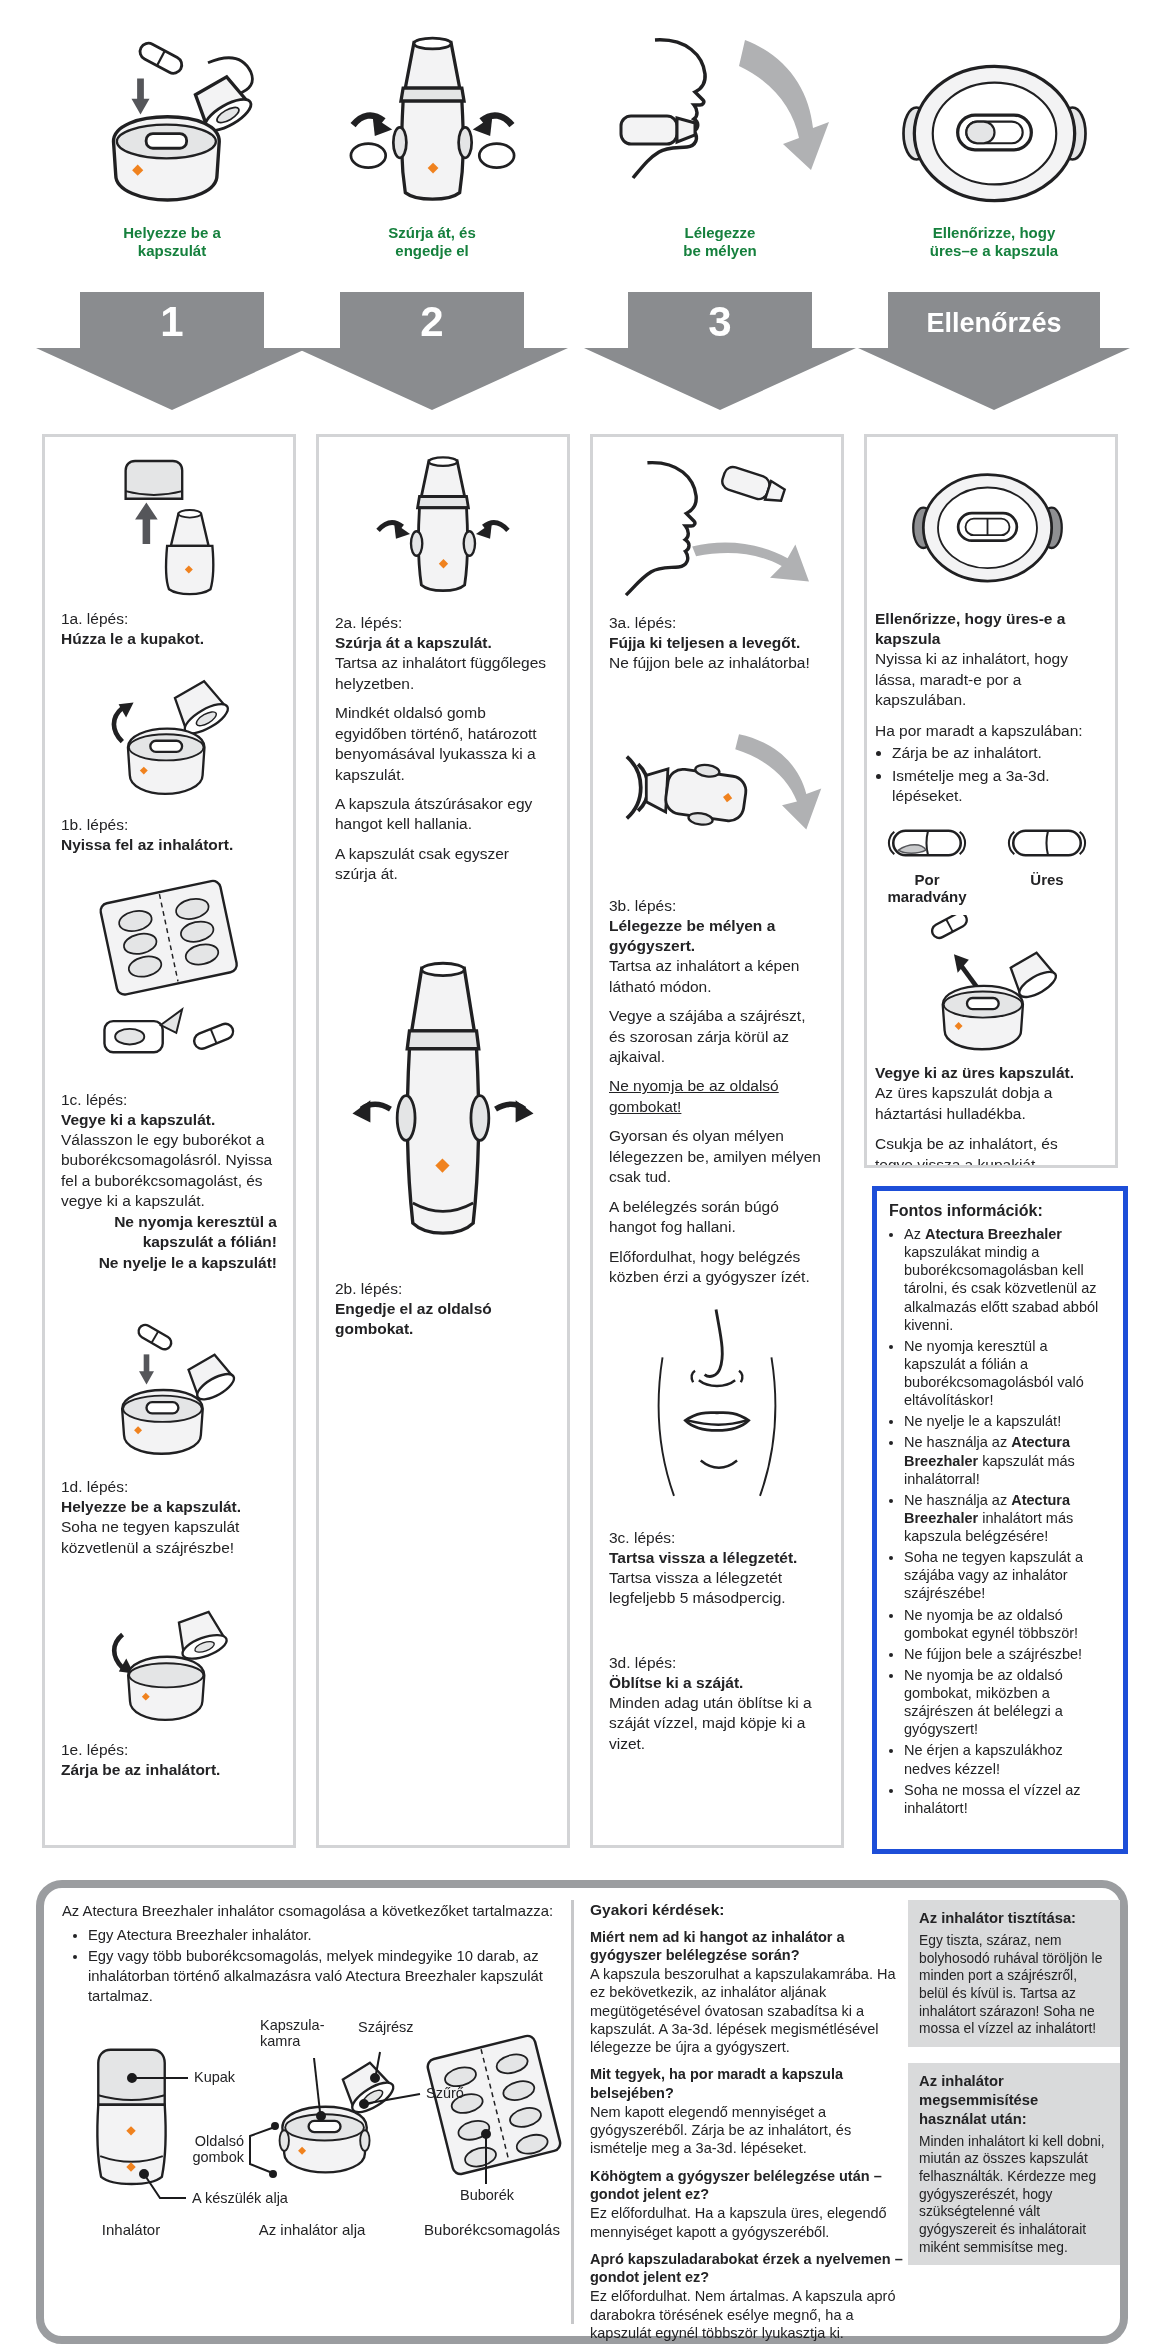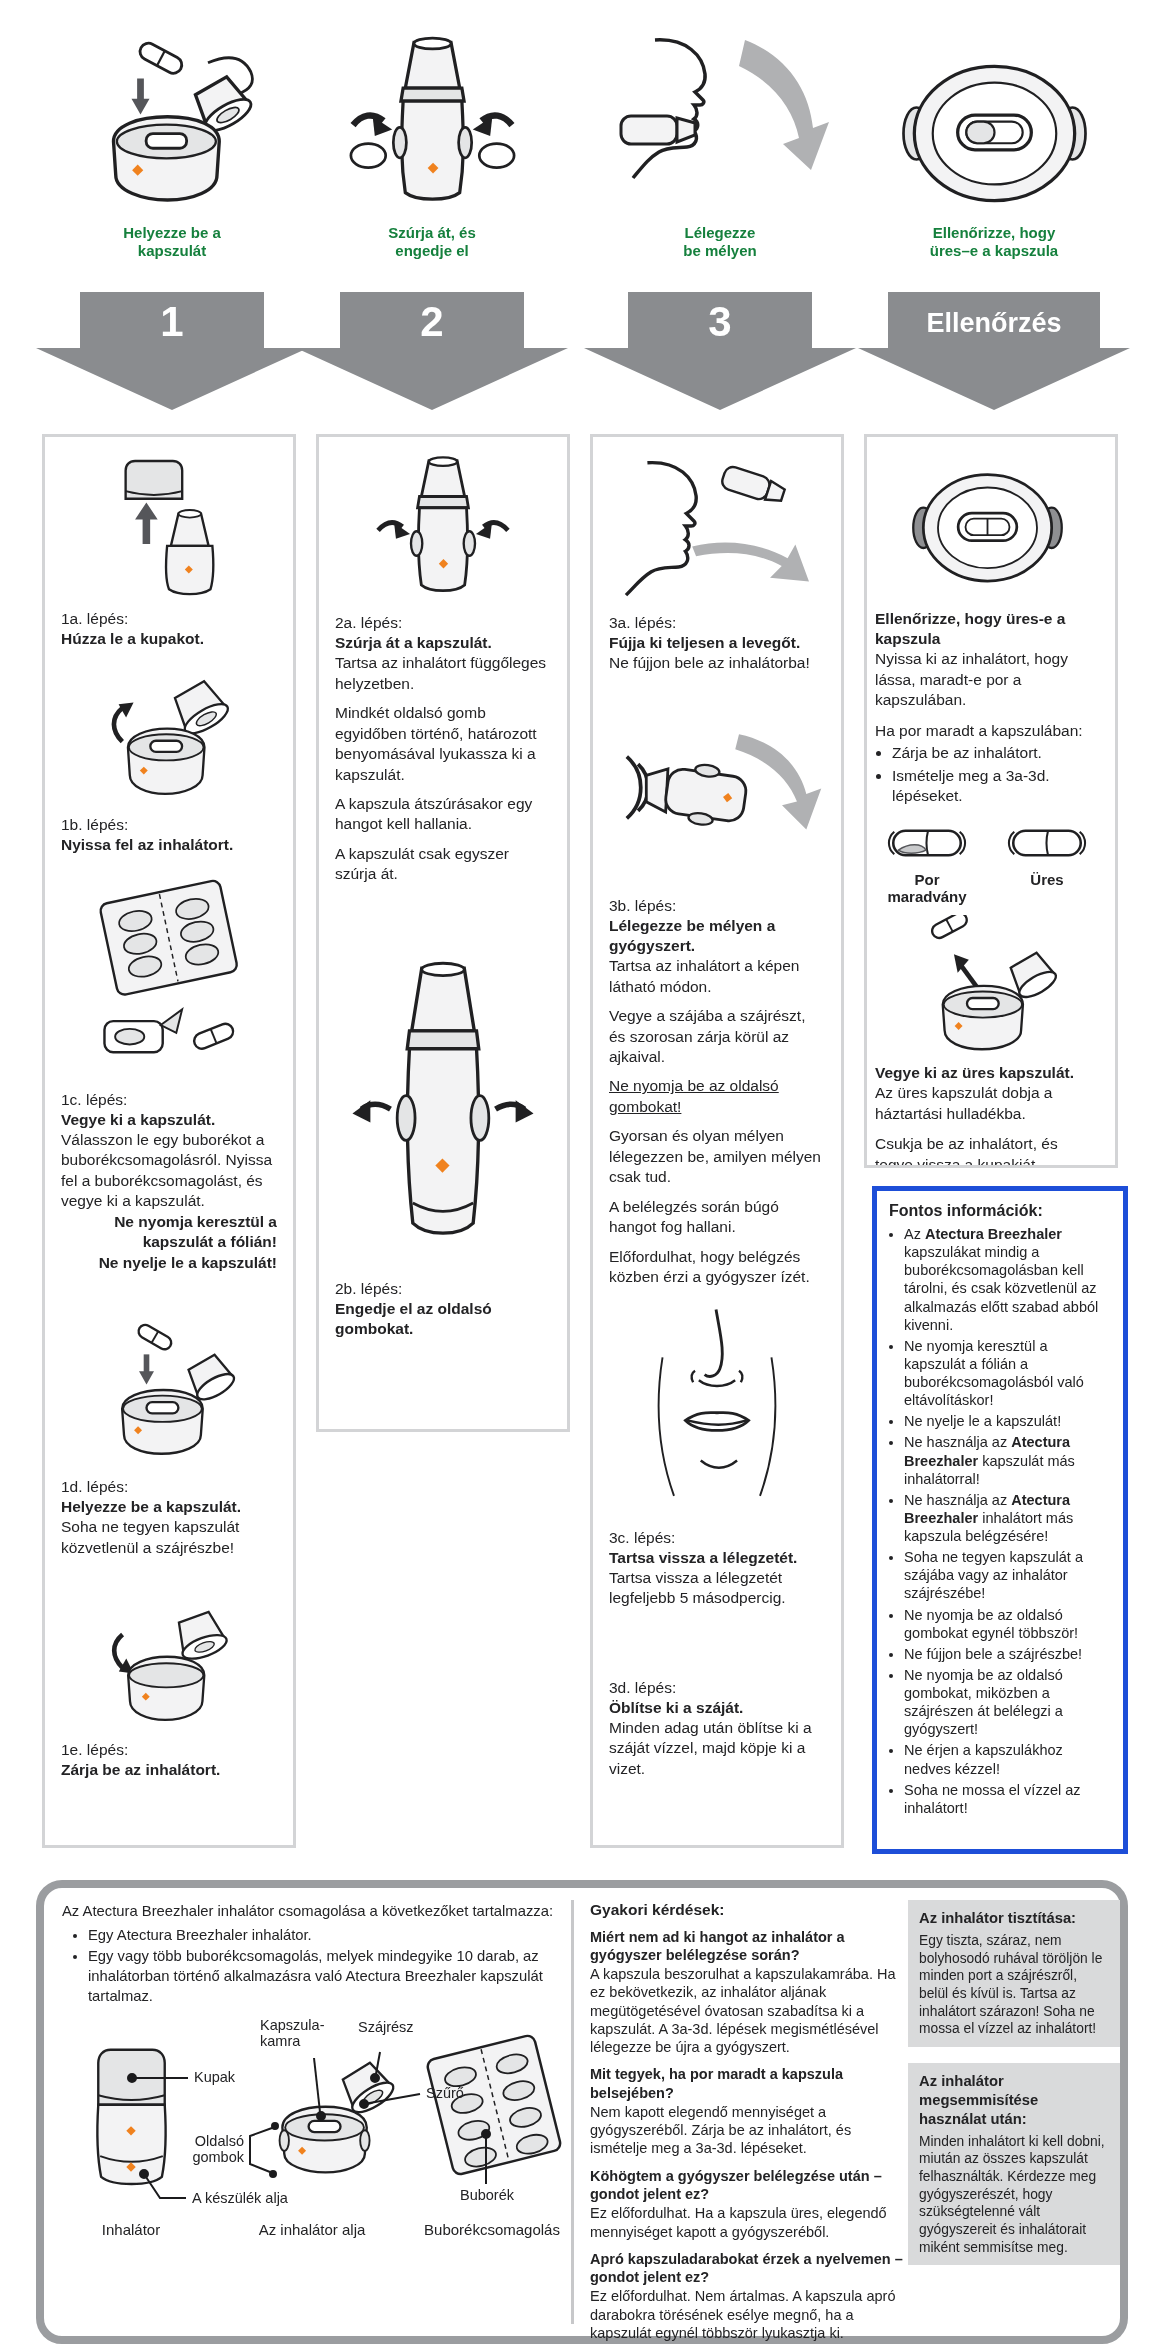--- a/index.html
+++ b/index.html
@@ -277,21 +277,21 @@
         <ellipse class="f2" stroke-width="2" cx="77" cy="80" rx="40" ry="13"></ellipse>
         <rect fill="#f0821e" x="52" y="100" width="6" height="6" transform="rotate(45 55 103)"></rect>
       </svg>
     </div>
     <div class="step">
       <div class="lbl">1e. lépés:</div>
       <div class="ttl">Zárja be az inhalátort.</div>
     </div>
   </div>
 
-  <div class="panel" style="left:316px;height:998px;">
+  <div class="panel" style="left:316px;height:1414px;">
     <div class="illu" style="height:150px;margin:2px 0 10px;">
       <svg width="160" height="146" viewBox="0 0 170 155">
         <path class="fl" stroke-width="3" d="M70 6 L100 6 L108 44 L62 44 Z"></path>
         <ellipse class="wh" stroke-width="2.5" cx="85" cy="7" rx="15" ry="4.5"></ellipse>
         <path class="f2" stroke-width="3" d="M60 44 L110 44 L112 56 L58 56 Z"></path>
         <path class="fl" stroke-width="3" d="M60 56 H110 C112 90 112 112 108 138 C99 146 71 146 62 138 C58 112 58 90 60 56 Z"></path>
         <ellipse class="f2" stroke-width="2.5" cx="57" cy="94" rx="6" ry="13"></ellipse>
         <ellipse class="f2" stroke-width="2.5" cx="113" cy="94" rx="6" ry="13"></ellipse>
         <rect fill="#f0821e" x="82" y="112" width="7" height="7" transform="rotate(45 85.5 115.5)"></rect>
         <path class="ln" stroke-width="5" d="M16 80 C24 71 33 69 42 76"></path>
@@ -387,21 +387,21 @@
         <path class="ln" stroke-width="2" d="M18 60 C10 110 14 160 30 205 M132 60 C140 110 136 160 120 205"></path>
       </svg>
     </div>
     <div class="step">
       <div class="lbl">3c. lépés:</div>
       <div class="ttl">Tartsa vissza a lélegzetét.</div>
       <div class="bd">
           <div>Tartsa vissza a lélegzetét legfeljebb 5 másodpercig.</div>
         </div>
     </div>
-    <div class="step" style="margin-top:69px;">
+    <div class="step" style="margin-top:44px;">
       <div class="lbl">3d. lépés:</div>
       <div class="ttl">Öblítse ki a száját.</div>
       <div class="bd">
           <div>Minden adag után öblítse ki a száját vízzel, majd köpje ki a vizet.</div>
         </div>
     </div>
   </div>
 
   <div class="panel" style="left:864px;height:734px;padding-left:8px;">
     <div class="illu" style="height:146px;margin:2px 0 10px;">

